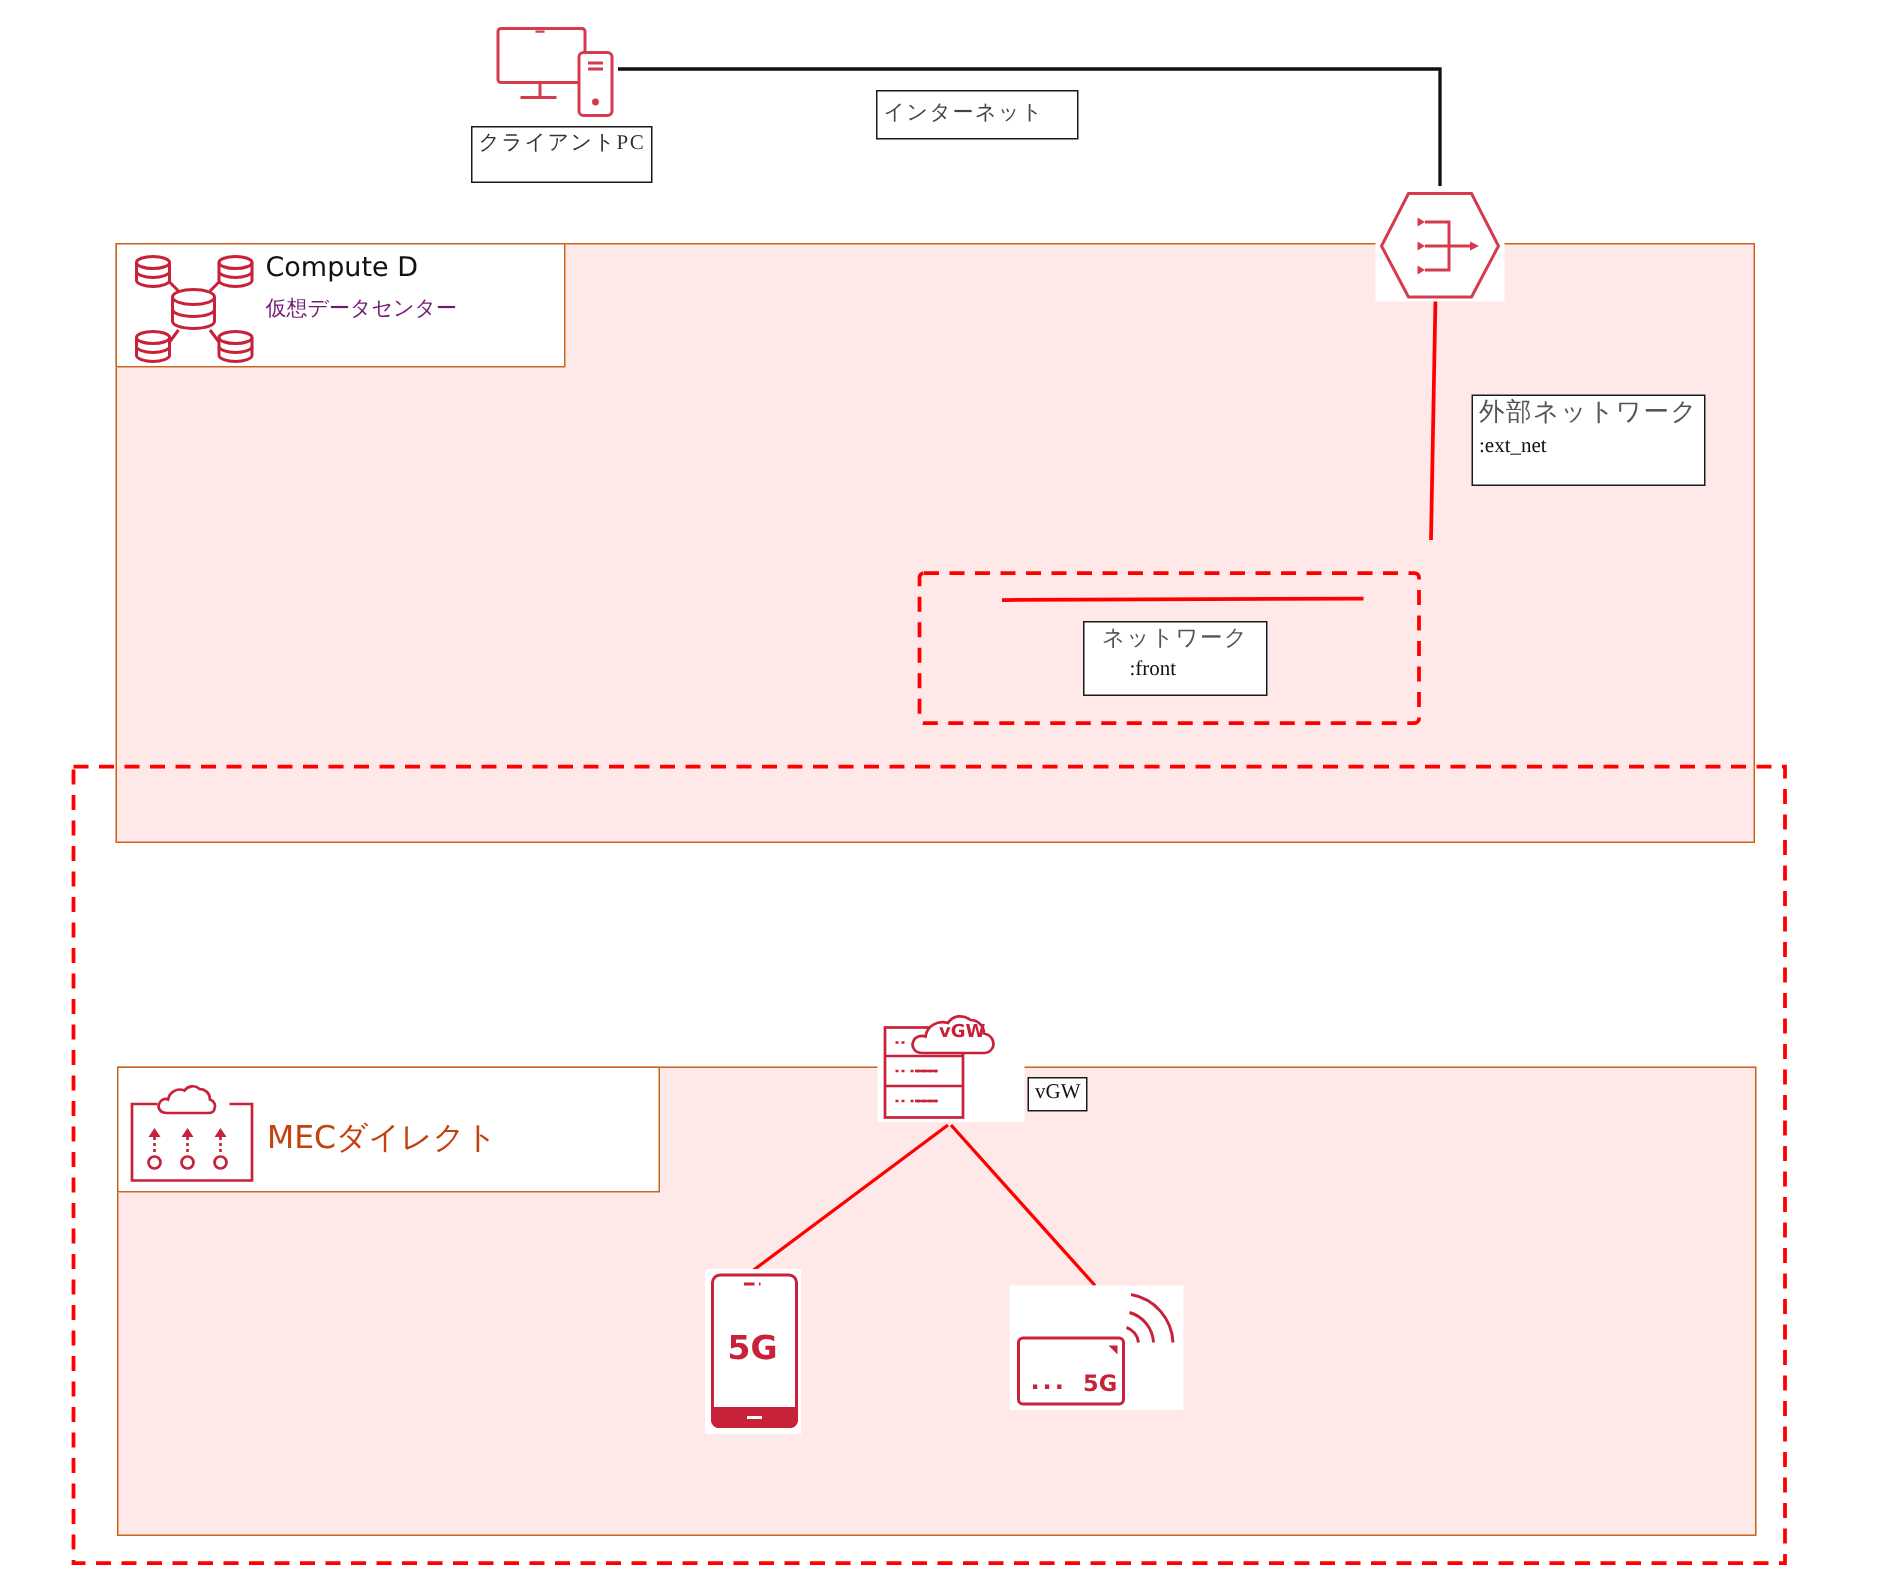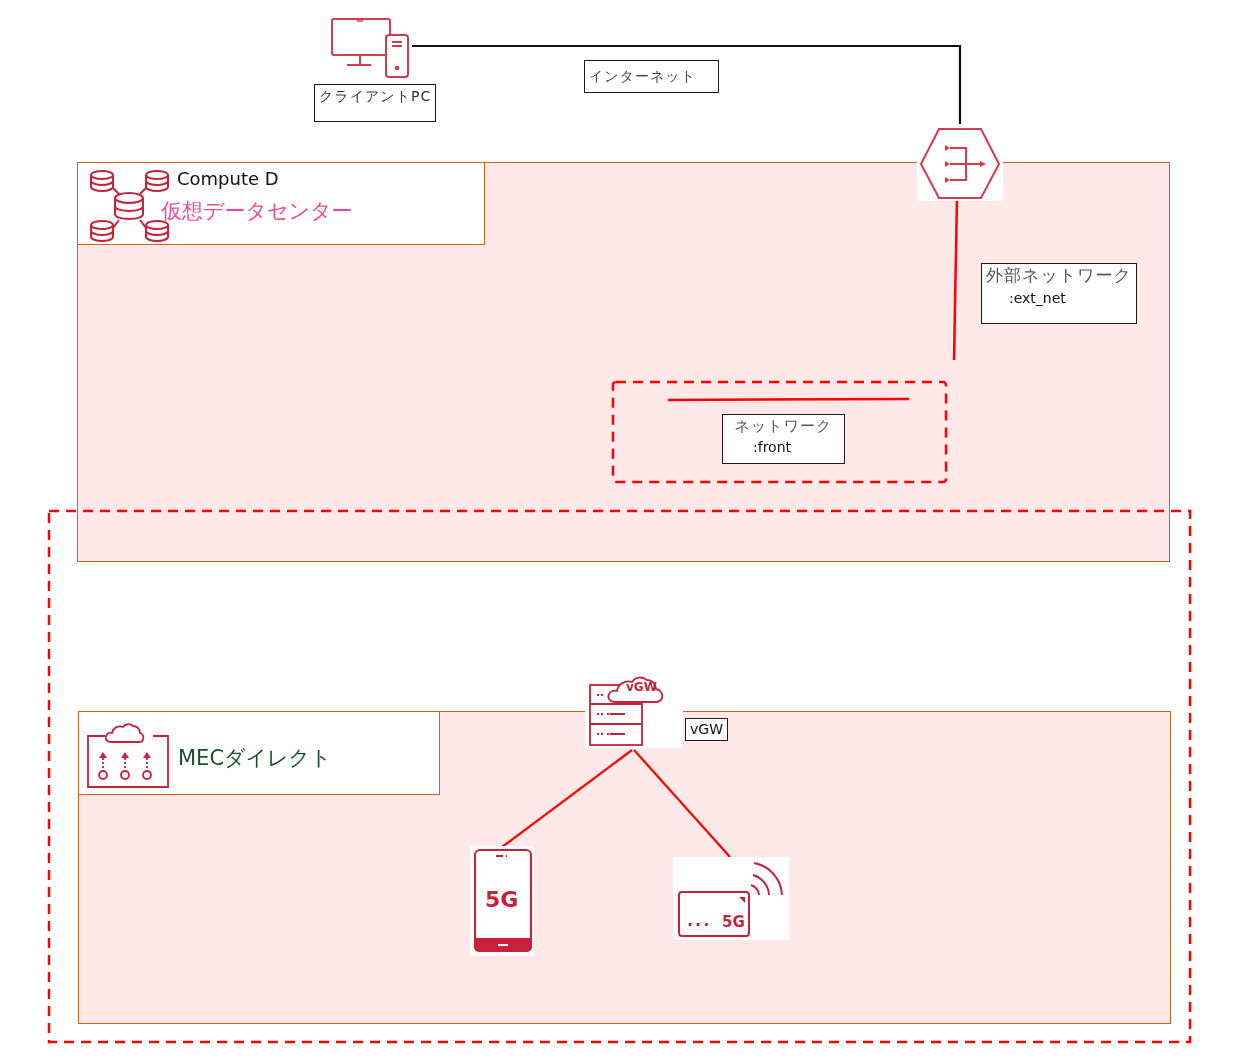--- a/index.html
+++ b/index.html
@@ -2,30 +2,30 @@
 <html><head>
 <meta charset="utf-8">
 <style>
   html, body { margin:0; padding:0; background:#ffffff; }
   body { width:1254px; height:1059px; position:relative; overflow:hidden;
          font-family:"DejaVu Sans", "Liberation Sans", sans-serif; color:#1a1a1a; }
   .abs { position:absolute; }
   .zone { position:absolute; background:#ffe8e8; border:1.5px solid #c8641e; box-sizing:border-box; }
   .zone-head { position:absolute; background:#ffffff; border:1.5px solid #c8641e; box-sizing:border-box; }
   .label-box { position:absolute; background:#ffffff; border:1.5px solid #1a1a1a; box-sizing:border-box;
-               font-size:14px; line-height:18px; padding:2px 4px; color:#444; }
+               font-size:14px; line-height:18px; padding:2px 4px; color:#444;font-family:Liberation Serif, serif; }
   .label-box .sub { color:#111; font-size:14px; }
   .icon-wrap { position:absolute; background:#ffffff; }
   svg { display:block; }
 </style>
 </head>
 <body>
 
 <div class="zone" style="left:77px; top:162px; width:1093px; height:400px;"></div>
-<div class="zone-head" style="left:77px; top:162px; width:408px; height:83px;">
+<div class="zone-head" style="left:77px; top:162px; width:300px; height:83px;">
   <div class="abs" style="left:8px; top:3px;">
     <svg width="84" height="78" viewBox="0 0 84 78" fill="none" stroke="#c8213a" stroke-width="2">
       <g>
           <ellipse cx="16" cy="9" rx="11" ry="4"></ellipse>
           <path d="M5 9v12c0 2 5 4 11 4s11-2 11-4V9"></path>
           <path d="M5 15c0 2 5 4 11 4s11-2 11-4"></path>
         </g>
       <g>
           <ellipse cx="71" cy="9" rx="11" ry="4"></ellipse>
           <path d="M60 9v12c0 2 5 4 11 4s11-2 11-4V9"></path>
@@ -43,41 +43,41 @@
         </g>
       <g>
           <ellipse cx="71" cy="59" rx="11" ry="4"></ellipse>
           <path d="M60 59v12c0 2 5 4 11 4s11-2 11-4V59"></path>
           <path d="M60 65c0 2 5 4 11 4s11-2 11-4"></path>
         </g>
       <path d="M27 22l6 6M60 22l-6 6M27 62l6-8M60 62l-6-8"></path>
     </svg>
   </div>
   <div class="abs" style="left:99px; top:5px; font-size:18px; color:#111;">Compute D</div>
-  <div class="abs" style="left:83px; top:34px; font-size:21px; color:#ec4899;">仮想データセンター</div>
+  <div class="abs" style="left:99px; top:34px; font-size:14px; color:#701a75;">仮想データセンター</div>
 </div>
 
 <div class="zone" style="left:78px; top:711px; width:1093px; height:313px;"></div>
 <div class="zone-head" style="left:78px; top:711px; width:362px; height:84px;">
   <div class="abs" style="left:6px; top:4px;">
     <svg width="88" height="72" viewBox="0 0 88 72" fill="none" stroke="#c8213a" stroke-width="1.8">
       <path d="M26 26c-4 0-6-3-5-6 1-3 4-4 6-3 1-5 6-8 11-6 2-3 7-4 10-1 4 0 7 3 7 7 3 1 4 4 3 6 0 2-2 3-4 3z"></path>
       <path d="M20 20H3v51h80V20H68"></path>
       <g fill="#c8213a" stroke="none">
           <path d="M18 36l4 6h-8z"></path>
           <path d="M40 36l4 6h-8z"></path>
           <path d="M62 36l4 6h-8z"></path>
         </g>
       <path d="M18 42v12M40 42v12M62 42v12" stroke-dasharray="2 2"></path>
       <circle cx="18" cy="59" r="4"></circle>
         <circle cx="40" cy="59" r="4"></circle>
         <circle cx="62" cy="59" r="4"></circle>
     </svg>
   </div>
-  <div class="abs" style="left:99px; top:32px; font-size:21px; color:#14532d;">MECダイレクト</div>
+  <div class="abs" style="left:99px; top:32px; font-size:21px; color:#c2410c;">MECダイレクト</div>
 </div>
 
 <svg class="abs" style="left:0; top:0;" width="1254" height="1059">
   <rect x="49" y="511" width="1141" height="531" fill="none" stroke="#ff0000" stroke-width="2.5" stroke-dasharray="10 7"></rect>
   <rect x="613" y="382" width="333" height="100" rx="3" fill="none" stroke="#ff0000" stroke-width="2.5" stroke-dasharray="10 7"></rect>
   <polyline points="412,46 960,46 960,124" fill="none" stroke="#111" stroke-width="2.2"></polyline>
   <line x1="957" y1="198" x2="954" y2="360" stroke="#ff0000" stroke-width="2.5"></line>
   <line x1="668" y1="400" x2="909" y2="399" stroke="#ff0000" stroke-width="2.5"></line>
   <line x1="632" y1="750" x2="502" y2="847" stroke="#ff0000" stroke-width="2.2"></line>
   <line x1="634" y1="750" x2="730" y2="857" stroke="#ff0000" stroke-width="2.2"></line>
@@ -105,21 +105,21 @@
         <path d="M28 34l5 3-5 3z"></path>
         <path d="M28 50l5 3-5 3z"></path>
         <path d="M63 34l6 3-6 3z"></path>
       </g>
     <path d="M33 21h16v32H33M33 37h30"></path>
   </svg>
 </div>
 
 <div class="label-box" style="left:981px; top:263px; width:156px; height:61px;">
   <div style="font-size:17px; letter-spacing:1px; color:#555;">外部ネットワーク</div>
-  <div class="sub" style="margin-top:5px;margin-left:23px;">:ext_net</div>
+  <div class="sub" style="margin-top:5px;">:ext_net</div>
 </div>
 
 <div class="label-box" style="left:722px; top:414px; width:123px; height:50px; padding:2px 4px;">
   <div style="font-size:15px; letter-spacing:1px; color:#555;text-align:center;">ネットワーク</div>
   <div class="sub" style="margin-top:3px;margin-left:26px;">:front</div>
 </div>
 
 <div class="icon-wrap" style="left:585px; top:662px; width:98px; height:86px;">
   <svg width="98" height="86" viewBox="0 0 98 86" fill="none" stroke="#c8213a" stroke-width="1.8">
     <rect x="5" y="23" width="52" height="60" fill="#fff"></rect>

